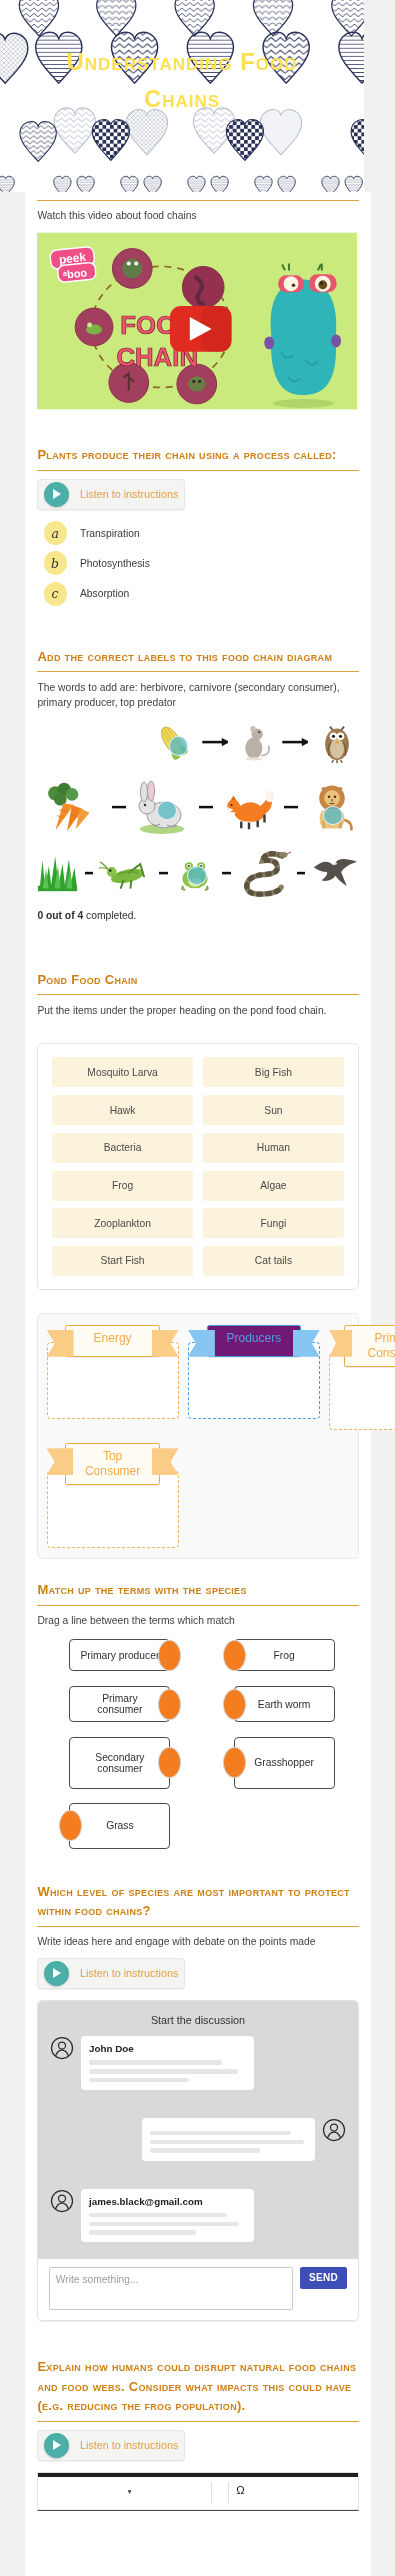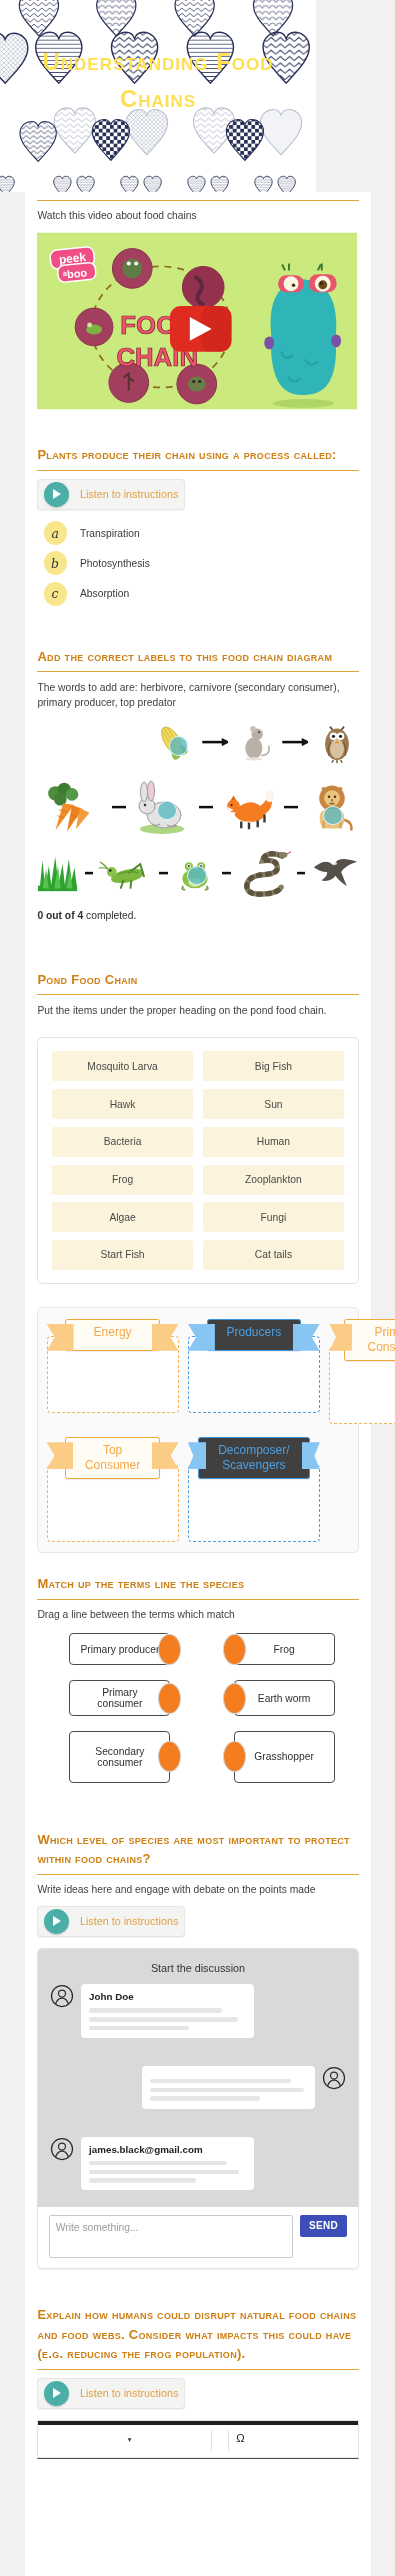--- a/index.html
+++ b/index.html
@@ -1,17 +1,17 @@
 <!DOCTYPE html>
 <html style="font-size:8.2px"><head>
 <meta charset="utf-8">
 <style>
   html,body{margin:0;padding:0}
   body{width:396px;height:2640px;overflow:hidden;background:#F1F1F2;font-family:"Liberation Sans",sans-serif}
-  .hdr{position:relative;width:316px;height:192px;background:#fff;overflow:hidden}
+  .hdr{position:relative;width:364px;height:192px;background:#fff;overflow:hidden}
   .hdr-title{position:absolute;left:0;top:43px;width:100%;text-align:center;z-index:3;
     font-weight:800;font-size:24px;line-height:1.55;color:#FFDF52;letter-spacing:1px;font-variant:small-caps}
   .card{width:346px;margin:0 25px;background:#fff;box-sizing:border-box;padding:3.1px 12.4px 36px;min-height:2431px}
   .fun-h{font-variant:small-caps;font-weight:800;color:#CE8014;font-size:13px;letter-spacing:0.3px;margin:0;line-height:1.5}
   .rule{border:none;border-top:1px solid #E2A33D;margin:5.2px 0 7.2px}
   .desc{font-size:10.3px;color:#3F3F3F;margin:0 0 7.2px;line-height:1.5}
   .sec{margin-top:0}
   
   .listen{display:flex;align-items:center;gap:11.3px;background:#F4F4F3;border:0.5px solid #E6E6E4;border-radius:4.1px;
     width:148px;height:31px;padding:0 5.2px;box-sizing:border-box;box-shadow:0 0.5px 1px rgba(0,0,0,.06);margin:8.2px 0 11.3px;cursor:pointer}
@@ -24,35 +24,35 @@
     font-family:"DejaVu Serif",serif;font-style:italic;font-size:12.4px;color:#333}
   .opt .ol{font-size:10.3px;color:#3A3A3A}
   
   .chain-row{display:flex;align-items:center;gap:6.2px;margin-bottom:12.4px}
   .chain-row.first{padding-left:114px}
   .tile{position:relative;display:flex;align-items:center;justify-content:center}
   .hot{position:absolute;width:17.5px;height:17.5px;border-radius:50%;background:rgba(88,184,194,.78);border:1.5px solid rgba(222,242,246,.95);z-index:2}
   .completed{font-size:10.3px;color:#2F2F2F;margin-top:5.2px}
   .completed b{font-weight:800}
   
-  .pond-wrap{border:0.5px solid #E2E2E2;border-radius:5.2px;padding:13.4px;display:grid;grid-template-columns:1fr 1fr;gap:7.7px 9.3px;margin-top:19px}
+  .pond-wrap{border:0.5px solid #E2E2E2;border-radius:5.2px;padding:13.4px;display:grid;grid-template-columns:1fr 1fr;gap:7.7px 9.3px;margin-top:25px}
   .pond-item{background:#FBF3DB;border-radius:2.1px;height:30px;display:flex;align-items:center;justify-content:center;font-size:10.3px;color:#4A4A4A;cursor:grab}
   
   .banners-grid{display:grid;grid-template-columns:1fr 1fr 1fr 1fr;gap:13.4px 9.3px;background:#FAFAFB;border:0.5px solid #E7E7E7;border-radius:5.2px;padding:10.3px 8.2px;margin-top:23px}
   .bcell{position:relative}
   .ribbon{position:relative;z-index:2;display:flex;justify-content:center}
   .wing{width:27px;height:27px;margin-top:5.2px}
   .wl{clip-path:polygon(0 0,100% 0,100% 100%,0 100%,30% 50%);margin-right:-8.2px}
   .wr{clip-path:polygon(0 0,100% 0,70% 50%,100% 100%,0 100%);margin-left:-8.2px}
   .rbox{border:1px solid;border-radius:2.6px;padding:5.2px 8.2px;min-width:76px;max-width:98px;text-align:center;font-size:12px;line-height:1.25;background:#fff;box-shadow:0 0.5px 1px rgba(0,0,0,.08)}
   .dz{border:1px dashed;border-radius:4.1px;background:#fff;height:75px;margin-top:-14.4px}
   .orange .rbox{background:#FFFCF4;border-color:#F0A93C;color:#F4A94B}
   .orange .wing{background:#FBCC86}
   .orange .dz{border-color:#F0B558}
-  .blue .rbox{background:#404040;border-color:#3D96DC;color:#4C9FE2}
+  .blue .rbox{background:#701a75;border-color:#3D96DC;color:#4C9FE2}
   .blue .wing{background:#87C5F2}
   .blue .dz{border-color:#4C9FE0}
   
   .match-row{display:flex;justify-content:space-between;margin:0 24px 14.4px 32px}
   .term{position:relative;border:0.8px solid #4A4A4A;border-radius:4.1px;background:#fff;width:101px;min-height:32px;
     display:flex;align-items:center;justify-content:center;text-align:center;font-size:10.3px;color:#2F2F2F;padding:6.2px 8.2px;box-sizing:border-box}
   .conn{position:absolute;width:20.6px;height:29px;background:#F47D20;border:1px solid #D3D3D3;border-radius:50%;cursor:pointer}
   .term.l .conn{right:-11.3px}
   .term.r .conn{left:-11.3px}
   
@@ -447,22 +447,22 @@
     <hr class="rule">
     <p class="desc">Put the items under the proper heading on the pond food chain.</p>
     <div class="pond-wrap">
       <div class="pond-item">Mosquito Larva</div>
       <div class="pond-item">Big Fish</div>
       <div class="pond-item">Hawk</div>
       <div class="pond-item">Sun</div>
       <div class="pond-item">Bacteria</div>
       <div class="pond-item">Human</div>
       <div class="pond-item">Frog</div>
+      <div class="pond-item">Algae</div>
       <div class="pond-item">Zooplankton</div>
-      <div class="pond-item">Algae</div>
       <div class="pond-item">Fungi</div>
       <div class="pond-item">Start Fish</div>
       <div class="pond-item">Cat tails</div>
     </div>
 
     <div class="banners-grid">
       <div class="bcell orange">
         <div class="ribbon">
           <span class="wing wl"></span>
           <span class="rbox">Energy</span>
@@ -495,33 +495,25 @@
         <div class="dz"></div>
       </div>
       <div class="bcell orange">
         <div class="ribbon">
           <span class="wing wl"></span>
           <span class="rbox">Top Consumer</span>
           <span class="wing wr"></span>
         </div>
         <div class="dz"></div>
       </div>
-      <div class="bcell blue">
-        <div class="ribbon">
-          <span class="wing wl"></span>
-          <span class="rbox">Decomposer/ Scavengers</span>
-          <span class="wing wr"></span>
-        </div>
-        <div class="dz"></div>
-      </div>
     </div>
   </div>
 
   <div class="sec" style="margin-top:20.6px">
-    <h2 class="fun-h">Match up the terms line the species</h2>
+    <h2 class="fun-h">Match up the terms with the species</h2>
     <hr class="rule">
     <p class="desc" style="margin-bottom:11.3px">Drag a line between the terms which match</p>
     <div class="match-row">
       <div class="term l">
           <span>Primary producer</span>
           <span class="conn"></span>
         </div>
       <div class="term r">
           <span>Frog</span>
           <span class="conn"></span>
@@ -541,20 +533,24 @@
       <div class="term l" style="min-height:52px">
           <span style="max-width:57px">Secondary consumer</span>
           <span class="conn"></span>
         </div>
       <div class="term r" style="min-height:52px">
           <span>Grasshopper</span>
           <span class="conn"></span>
         </div>
     </div>
     <div class="match-row">
+      <div class="term r" style="min-height:46px">
+          <span>Grass</span>
+          <span class="conn"></span>
+        </div>
     </div>
   </div>
 
   <div class="sec" style="margin-top:33px">
     <h2 class="fun-h" style="max-width:319px">Which level of species are most important to protect within food chains?</h2>
     <hr class="rule">
     <p class="desc">Write ideas here and engage with debate on the points made</p>
     <div class="listen">
       <span class="pcirc">
           <span class="ptri"></span>

